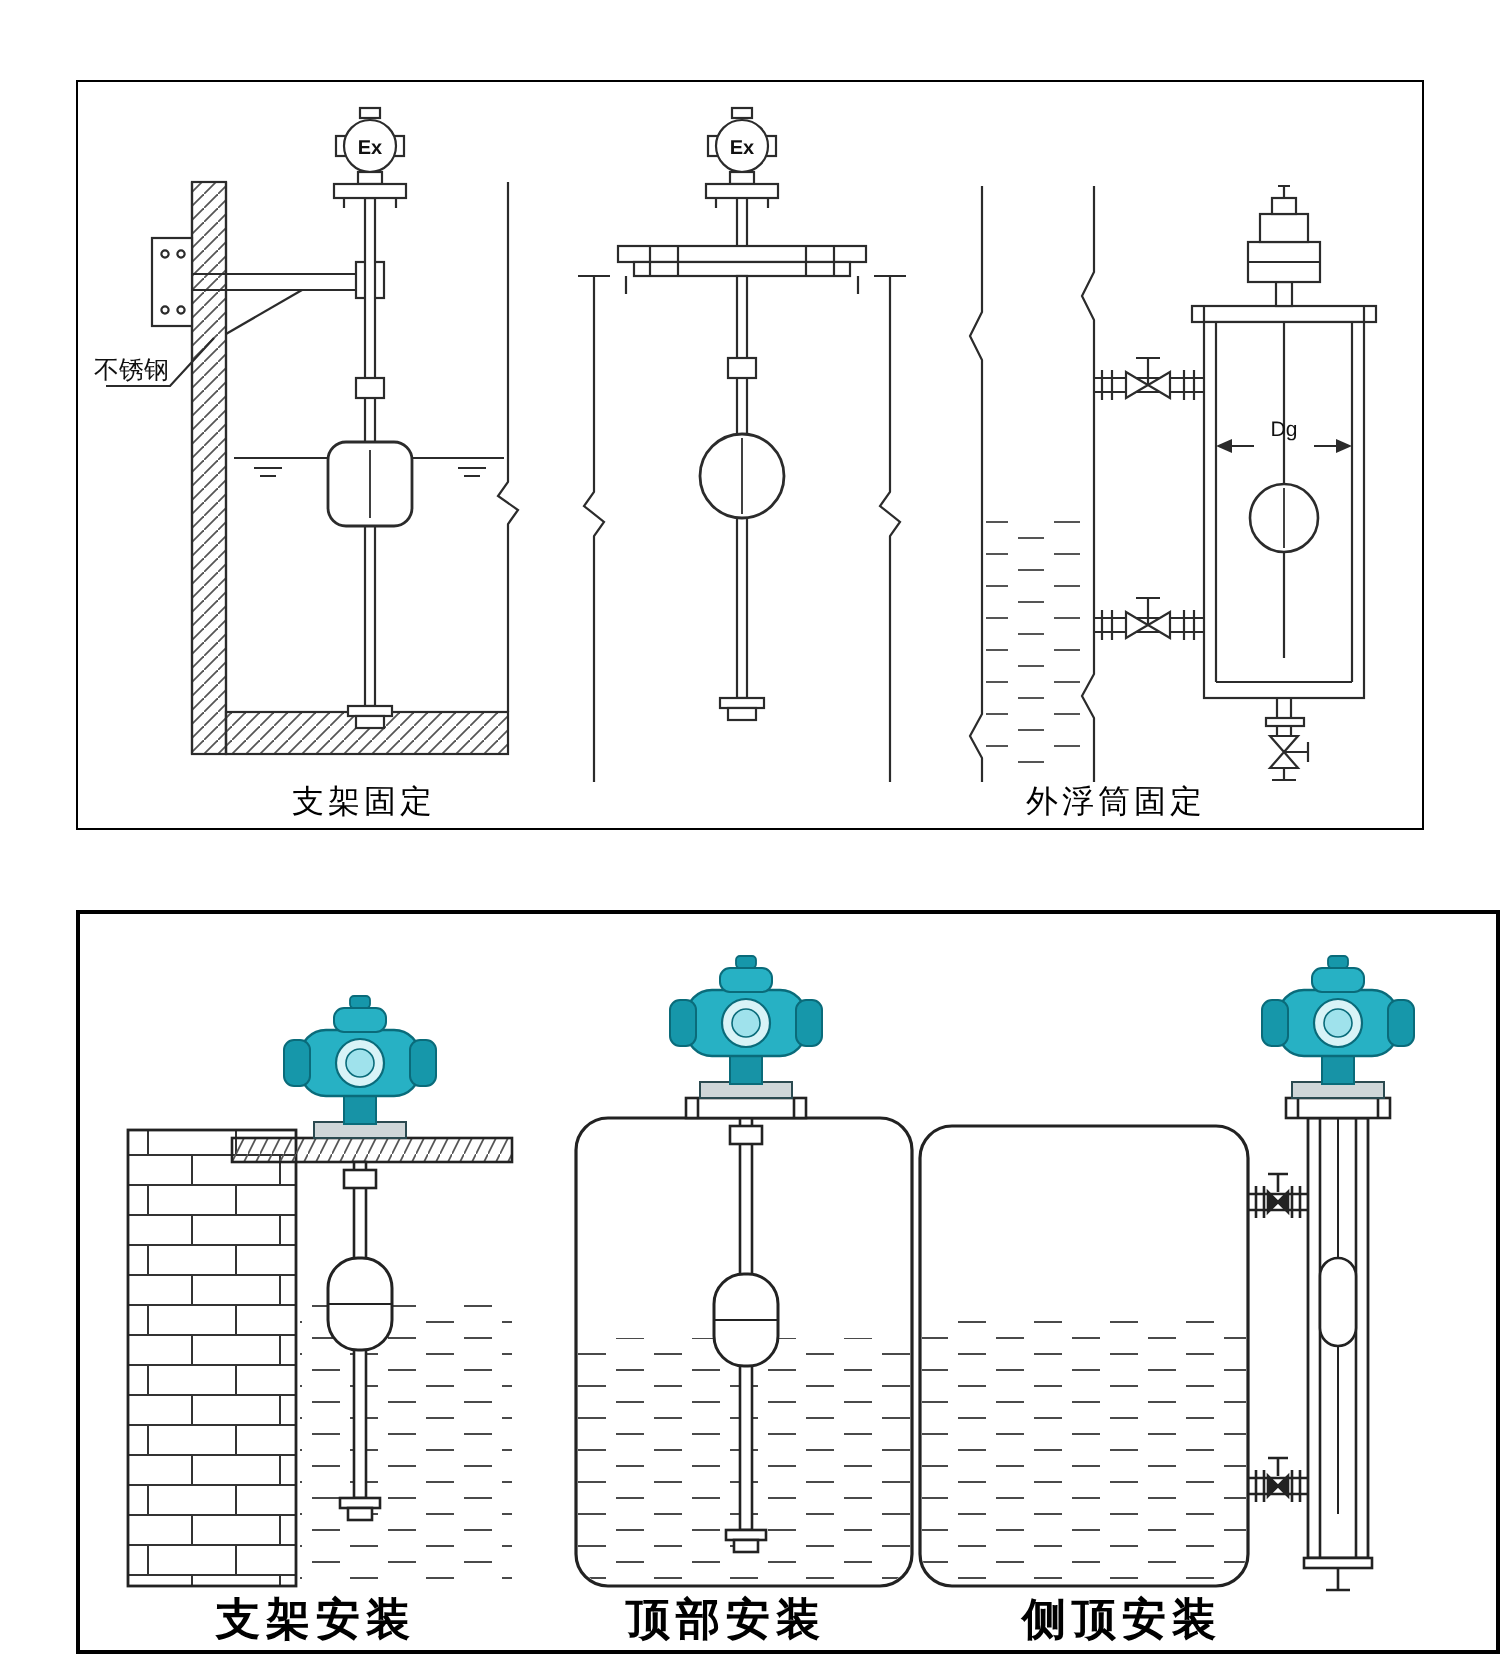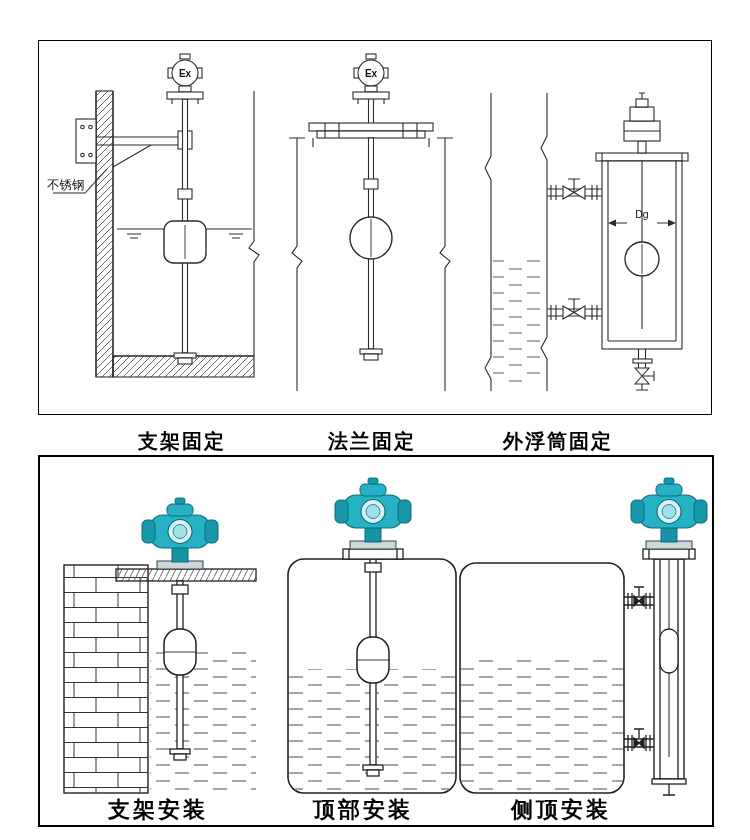--- a/index.html
+++ b/index.html
@@ -1,23 +1,23 @@
 <!DOCTYPE html>
 <html><head>
 <meta charset="utf-8">
 <style>
   html,body{margin:0;padding:0;background:#fff;}
   .stage{position:relative;width:750px;height:840px;background:#ffffff;overflow:hidden;
          font-family:"Liberation Sans","DejaVu Sans",sans-serif;}
   .panel{position:absolute;background:#fff;}
   .panel-top{left:38px;top:40px;width:672px;height:373px;border:1px solid #000;}
-  .panel-bottom{left:38px;top:455px;width:672px;height:368px;border:2px solid #000;}
+  .panel-bottom{left:38px;top:455px;width:672px;height:368px;border:2px solid #000;padding-left:36px;}
   .art{position:absolute;left:0;top:0;display:block;}
   .caption{position:absolute;text-align:center;color:#000;white-space:nowrap;}
-  .cap-sm{width:160px;top:350px;font-size:20px;font-weight:700;letter-spacing:2px;margin-top:37px;}
+  .cap-sm{width:160px;top:350px;font-size:16px;font-weight:400;letter-spacing:2px;}
   .cap-lg{width:180px;top:338px;font-size:22px;font-weight:800;letter-spacing:3px;}
 </style>
 </head>
 <body>
 
 <div class="stage">
 
   <section class="panel panel-top">
     <svg class="art" width="672" height="373" viewBox="0 0 672 373">
       <defs>
@@ -141,21 +141,20 @@
 
       <g fill="#111" stroke="none">
         <text x="8" y="148" font-size="12.5">不锈钢</text>
         <text x="146" y="36" font-size="10" font-weight="bold" text-anchor="middle">Ex</text>
         <text x="332" y="36" font-size="10" font-weight="bold" text-anchor="middle">Ex</text>
         <text x="603" y="177" font-size="10.5" text-anchor="middle">Dg</text>
       </g>
     </svg>
 
     <div class="caption cap-sm" style="left:63px">支架固定</div>
-    <div class="caption cap-sm" style="left:253px">法兰固定</div>
     <div class="caption cap-sm" style="left:439px">外浮筒固定</div>
   </section>
 
   <section class="panel panel-bottom">
     <svg class="art" width="672" height="368" viewBox="0 0 672 368">
       <defs>
         <pattern id="bricks" width="44" height="30" patternUnits="userSpaceOnUse">
           <rect width="44" height="30" fill="#fff"></rect>
           <path d="M0,0.5 H44 M0,15.5 H44" stroke="#333" stroke-width="1" fill="none"></path>
           <path d="M12,0 V15 M34,15 V30" stroke="#333" stroke-width="1" fill="none"></path>

